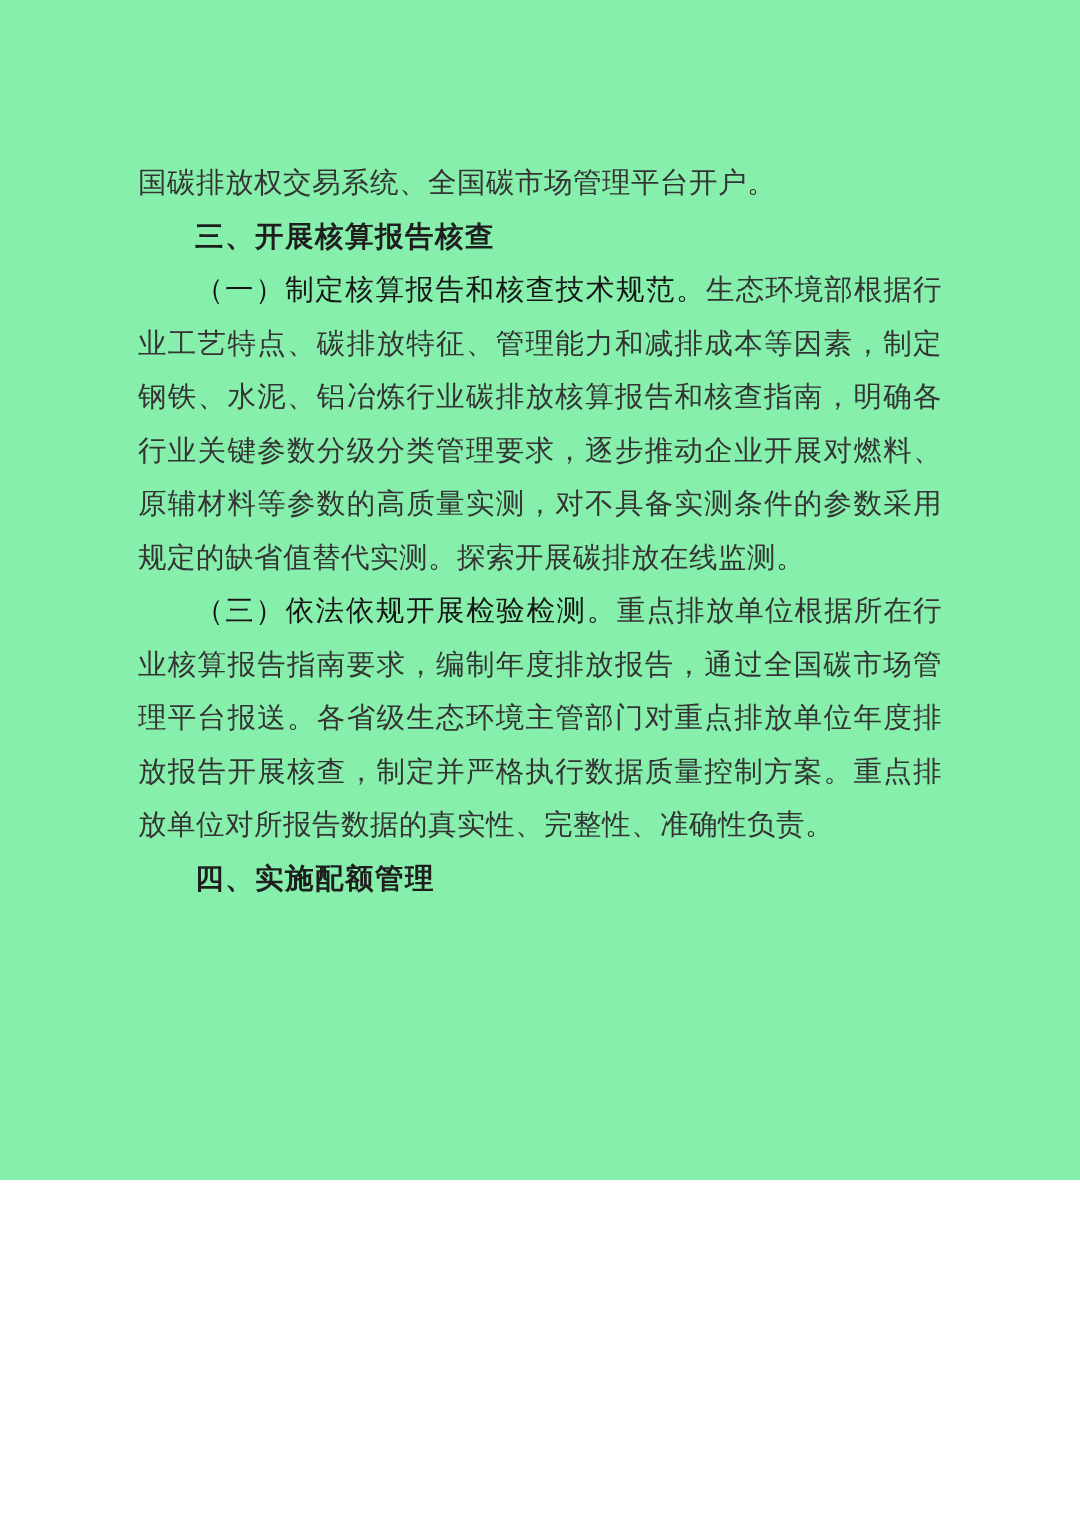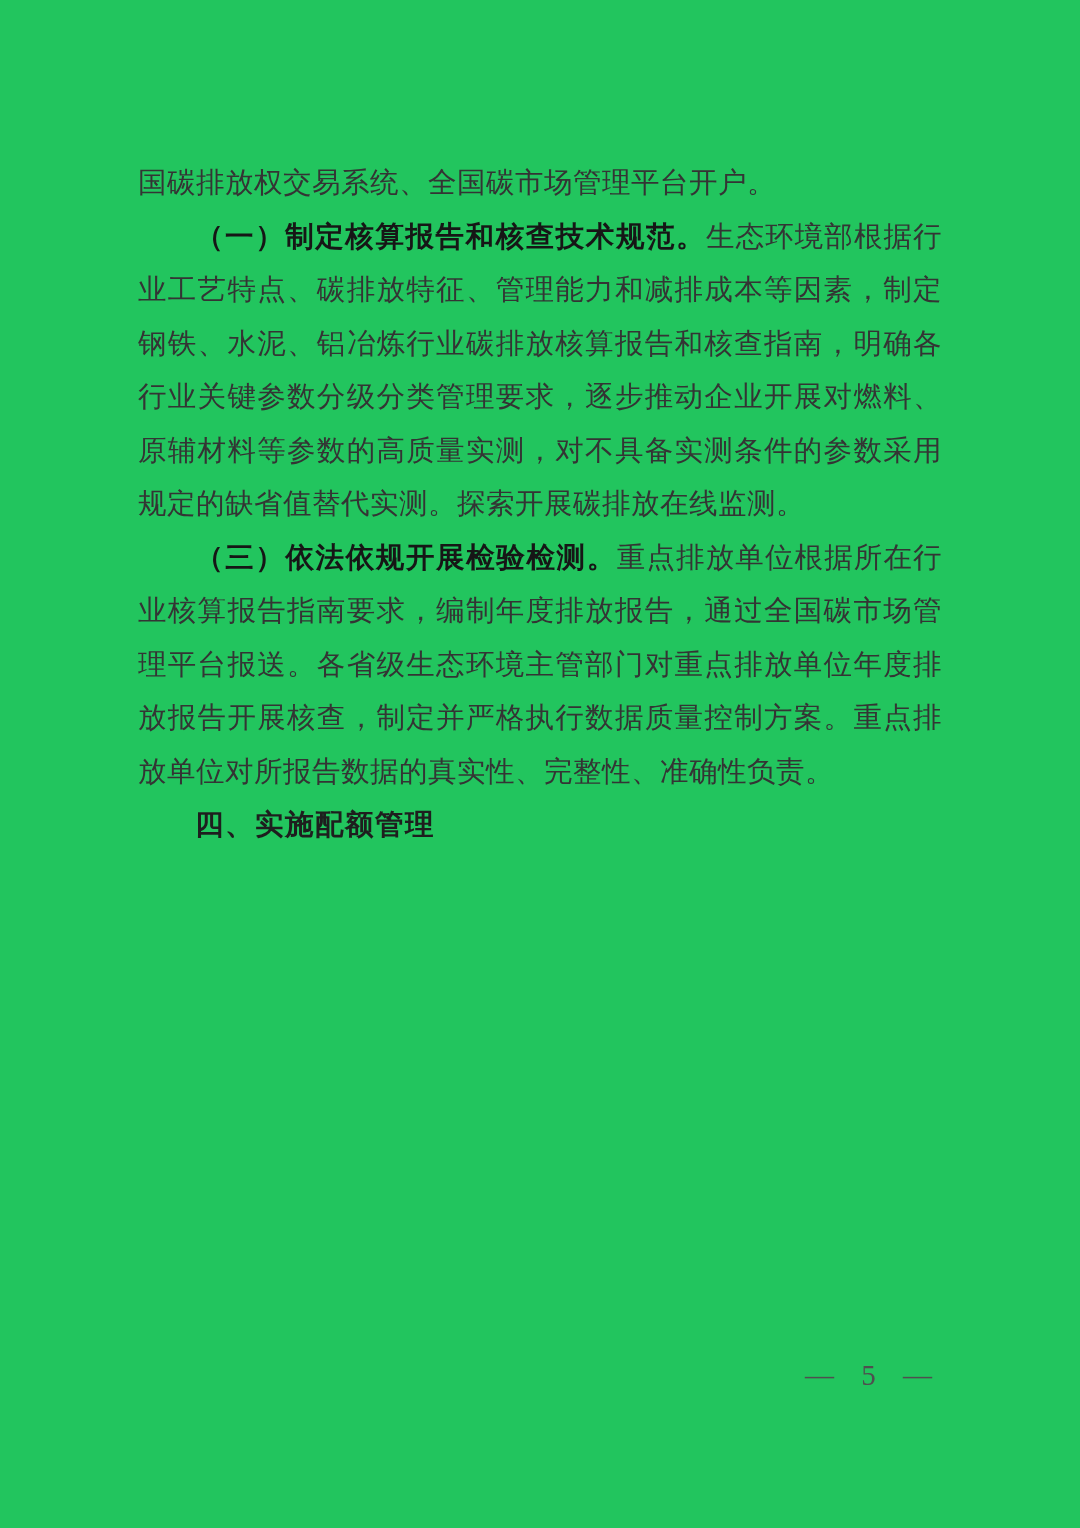--- a/index.html
+++ b/index.html
@@ -3,22 +3,22 @@
 <meta charset="utf-8">
 <style>
   html, body {
     margin: 0;
     padding: 0;
     background: #ffffff;
   }
   .page {
     position: relative;
     width: 1080px;
-    height: 1528px;
-    background: #22c55e;
+    height: 1180px;
+    background: #86efac;
     overflow: hidden;
     font-family: "Liberation Serif", serif;
   }
   .doc-body {
     position: absolute;
     left: 138px;
     top: 156px;
     width: 804px;
     font-size: 28.5px;
     line-height: 53.5px;
@@ -34,21 +34,21 @@
   .doc-body p.continuation {
     text-indent: 0;
   }
   .doc-body p.heading {
     font-weight: 700;
     color: #1e1e1e;
     font-family: "Liberation Sans", sans-serif;
     letter-spacing: 1.5px;
   }
   .doc-body .lead {
-    font-weight: 700;
+    font-weight: 400;
     color: #161616;
     letter-spacing: 1px;
     margin-top: 40px;
   }
   .page-number {
     position: absolute;
     top: 1352px;
     right: 138px;
     font-size: 29px;
     line-height: 46px;
@@ -57,18 +57,19 @@
     font-family: "Liberation Serif", serif;
     white-space: pre;
   }
 </style>
 </head>
 <body>
 
 <div class="page">
   <div class="doc-body">
       <p class="continuation"><span>国碳排放权交易系统、全国碳市场管理平台开户。</span></p>
+      <p class="heading"><span>三、开展核算报告核查</span></p>
       <p class="para"><b class="lead">（一）制定核算报告和核查技术规范。</b><span>生态环境部根据行业工艺特点、碳排放特征、管理能力和减排成本等因素，制定钢铁、水泥、铝冶炼行业碳排放核算报告和核查指南，明确各行业关键参数分级分类管理要求，逐步推动企业开展对燃料、原辅材料等参数的高质量实测，对不具备实测条件的参数采用规定的缺省值替代实测。探索开展碳排放在线监测。</span></p>
       <p class="para"><b class="lead">（三）依法依规开展检验检测。</b><span>重点排放单位根据所在行业核算报告指南要求，编制年度排放报告，通过全国碳市场管理平台报送。各省级生态环境主管部门对重点排放单位年度排放报告开展核查，制定并严格执行数据质量控制方案。重点排放单位对所报告数据的真实性、完整性、准确性负责。</span></p>
       <p class="heading"><span>四、实施配额管理</span></p>
     </div>
   <div class="page-number">— 5 —</div>
 </div>
 
 </body></html>

